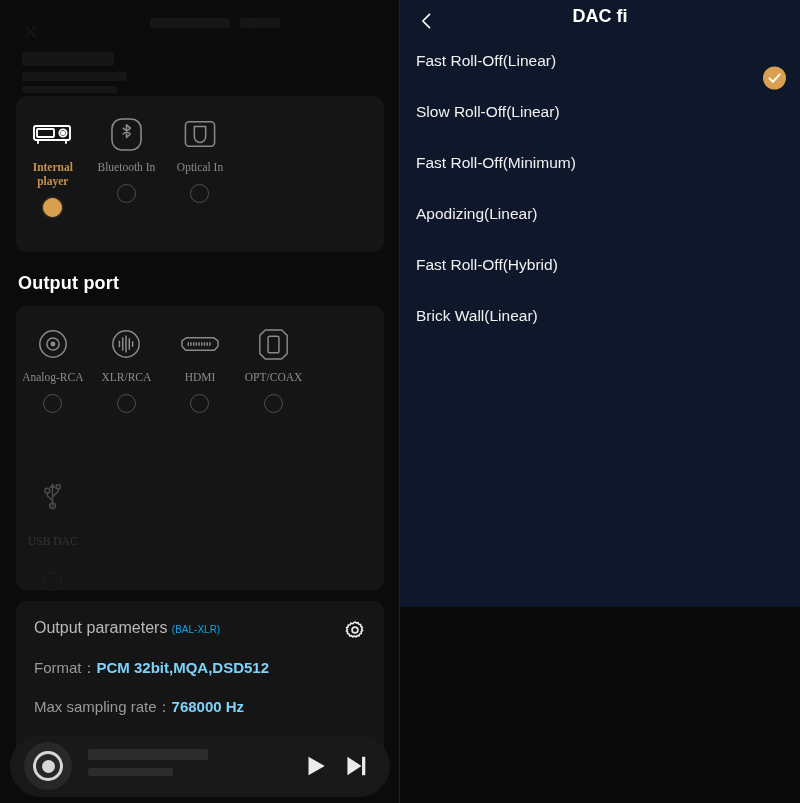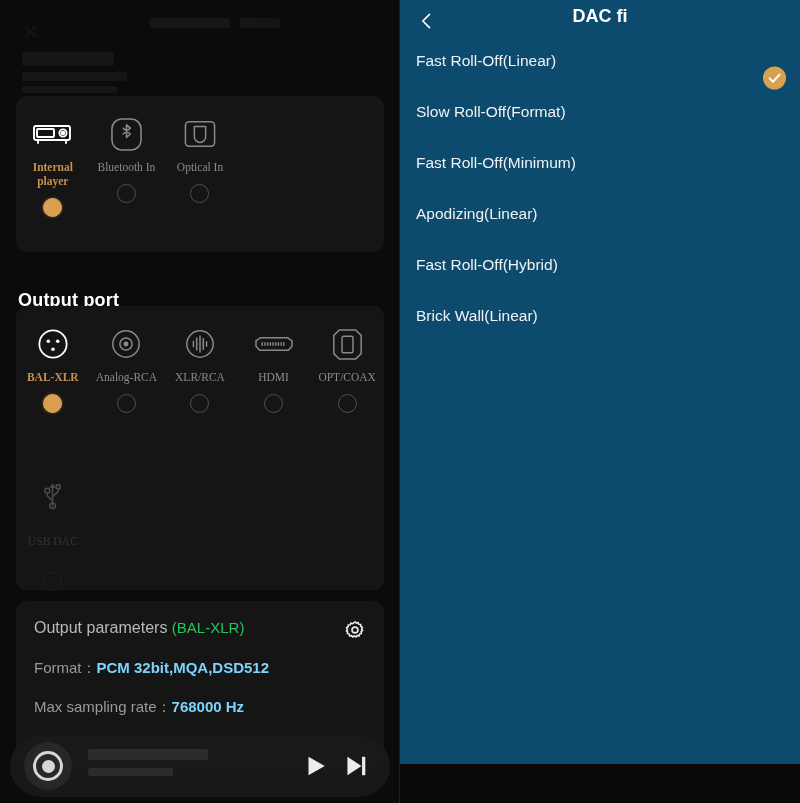--- a/index.html
+++ b/index.html
@@ -33,21 +33,21 @@
     position: absolute;
     left: 16px; width: 368px;
     background: #151515;
     border-radius: 10px;
   }
   #card-input  { top: 96px;  height: 156px; }
   #card-output { top: 306px; height: 284px; }
   #card-params { top: 601px; height: 170px; }
 
   .section-title {
-    position: absolute; left: 18px; top: 290px;
+    position: absolute; left: 18px; top: 273px;
     font-size: 18px; font-weight: bold; color: #ffffff;
     letter-spacing: .2px;
   }
 
   .port-grid {
     position: absolute; left: 0; top: 0; width: 368px;
     display: flex;
   }
   .port-item {
     width: 73.6px;
@@ -75,21 +75,21 @@
   .radio.dim { border-color: #2c2c2c; }
 
   .usbdac-row { position: absolute; left: 0; top: 150px; width: 368px; }
   .usbdac-row .port-item { opacity: .45; gap: 14px; }
 
   
   .params-head {
     position: absolute; left: 18px; top: 18px;
     font-size: 16px; color: #b9b9b9;
   }
-  .params-head .sub { color: #22c55e; font-size: 15px; margin-top: 40px; }
+  .params-head .sub { color: #0ea5e9; font-size: 10px; margin-top: 40px; }
   .gear {
     position: absolute; right: 18px; top: 18px;
     width: 22px; height: 22px;
   }
   .param-line {
     position: absolute; left: 18px;
     font-size: 15px; color: #9a9a9a; white-space: nowrap;
   }
   .param-line .val { color: #7dd3fc; font-weight: bold; font-size: 15px; }
   #param-format { top: 58px; }
@@ -118,22 +118,22 @@
   #btn-play { right: 62px; }
   #btn-next { right: 22px; }
 
   
   .divider {
     position: absolute; left: 399px; top: 0;
     width: 1px; height: 803px; background: #202020;
   }
   .right-panel {
     position: relative;
-    width: 400px; height: 764px;
-    background: #0c4a6e;
+    width: 400px; height: 607px;
+    background: #0f172a;
   }
   .rp-header { position: relative; height: 42px; }
   .back-btn {
     position: absolute; left: 14px; top: 8px;
     width: 26px; height: 26px;
     display: flex; align-items: center; justify-content: center;
   }
   .rp-title {
     position: absolute; left: 0; top: 6px; width: 400px;
     text-align: center;
@@ -207,32 +207,20 @@
             <div class="port-label">Optical In</div>
             <div class="radio"></div>
           </div>
         </div>
     </div>
 
     <div class="section-title">Output port</div>
 
     <div class="card" id="card-output">
       <div class="port-grid" id="output-grid">
-          <div class="port-item">
-            <div class="port-icon">
-              <svg viewBox="0 0 34 34" width="32" height="32" fill="none" stroke="#ffffff" stroke-width="1.9" stroke-linejoin="round" stroke-linecap="round">
-                <circle cx="17" cy="17" r="14.5"></circle>
-                <circle cx="12" cy="14" r="1.9" fill="#ffffff" stroke="none"></circle>
-                <circle cx="22" cy="14" r="1.9" fill="#ffffff" stroke="none"></circle>
-                <circle cx="17" cy="22.5" r="1.9" fill="#ffffff" stroke="none"></circle>
-              </svg>
-            </div>
-            <div class="port-label active">BAL-XLR</div>
-            <div class="radio on"></div>
-          </div>
           <div class="port-item">
             <div class="port-icon">
               <svg viewBox="0 0 34 34" width="32" height="32" fill="none" stroke="#8a8a8a" stroke-width="1.6" stroke-linejoin="round" stroke-linecap="round">
                 <circle cx="17" cy="17" r="14"></circle>
                 <circle cx="17" cy="17" r="6.5"></circle>
                 <circle cx="17" cy="17" r="2.6" fill="#8a8a8a" stroke="none"></circle>
               </svg>
             </div>
             <div class="port-label">Analog-RCA</div>
             <div class="radio"></div>
@@ -344,21 +332,21 @@
     <div class="filter-list" id="filter-list">
         <div class="filter-item">
           <div class="filter-label">Fast Roll-Off(Linear)</div>
           <div class="check-badge">
             <svg viewBox="0 0 24 24" width="15" height="15" fill="none" stroke="#fff" stroke-width="3" stroke-linecap="round" stroke-linejoin="round">
               <polyline points="4,12.5 9.5,18 20,6.5"></polyline>
             </svg>
           </div>
         </div>
         <div class="filter-item">
-          <div class="filter-label">Slow Roll-Off(Format)</div>
+          <div class="filter-label">Slow Roll-Off(Linear)</div>
         </div>
         <div class="filter-item">
           <div class="filter-label">Fast Roll-Off(Minimum)</div>
         </div>
         <div class="filter-item">
           <div class="filter-label">Apodizing(Linear)</div>
         </div>
         <div class="filter-item">
           <div class="filter-label">Fast Roll-Off(Hybrid)</div>
         </div>

